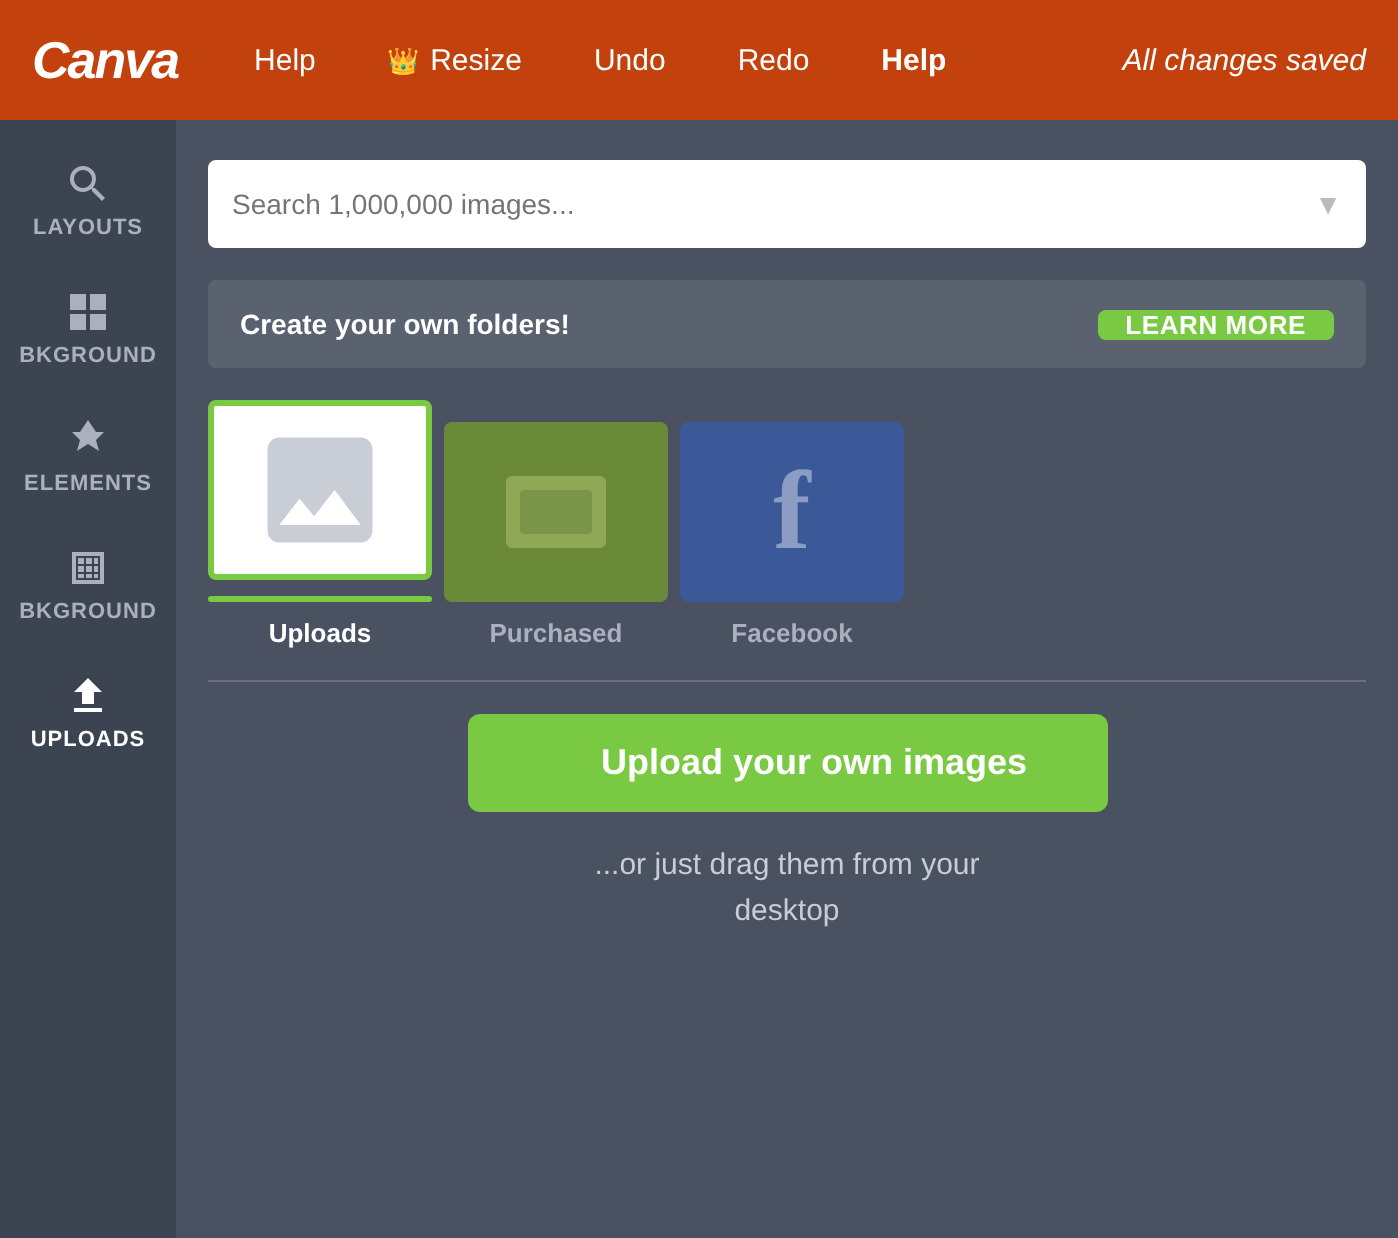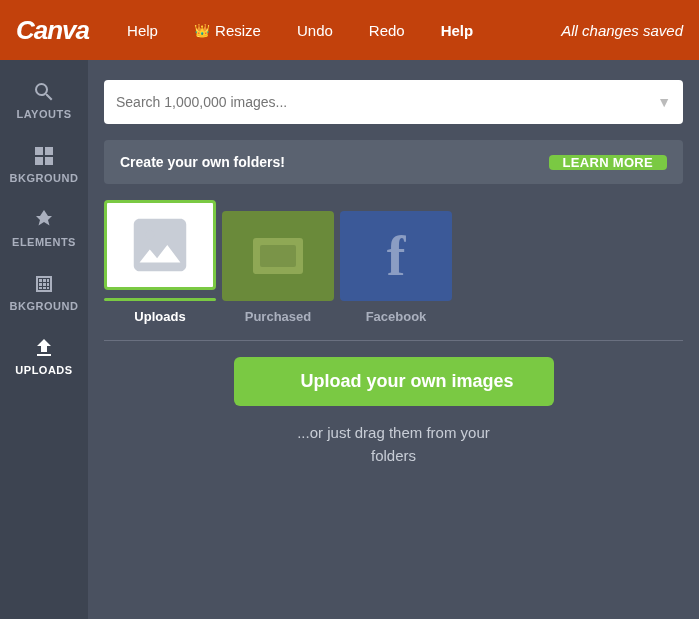--- a/index.html
+++ b/index.html
@@ -347,17 +347,17 @@
         <span class="tab-label dimmed">Facebook</span>
       </div>
 
     </div>
 
     <div class="tab-separator"></div>
 
     <div id="upload-section">
       <button id="upload-btn">Upload your own images</button>
       <p id="drag-text" style="white-space:pre-line;">...or just drag them from your
-folders</p>
+desktop</p>
     </div>
 
   </main>
 </div>
 
 </body></html>

